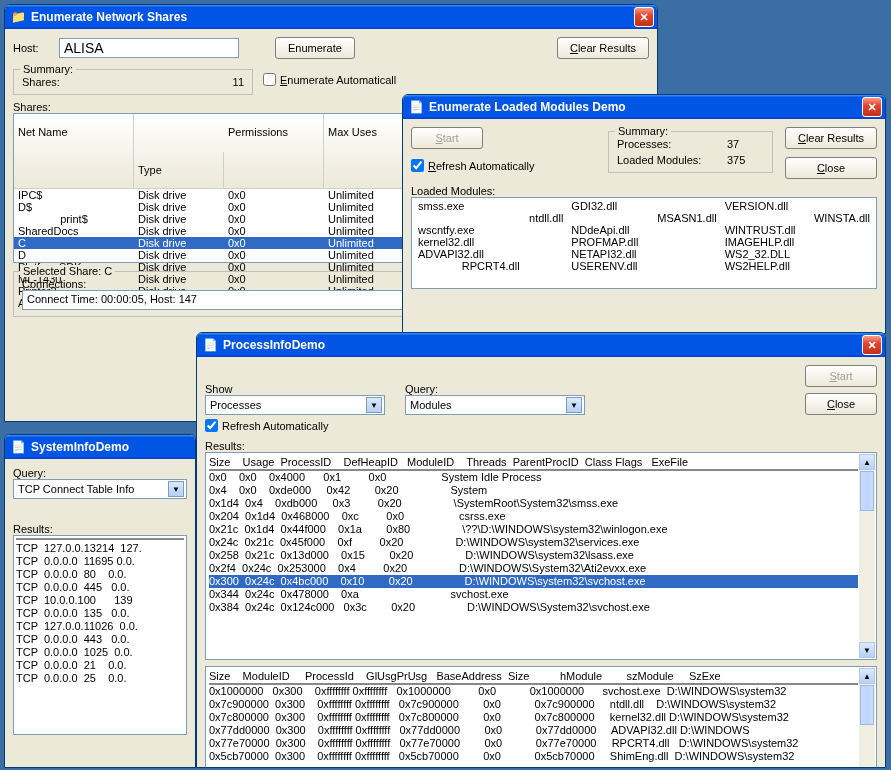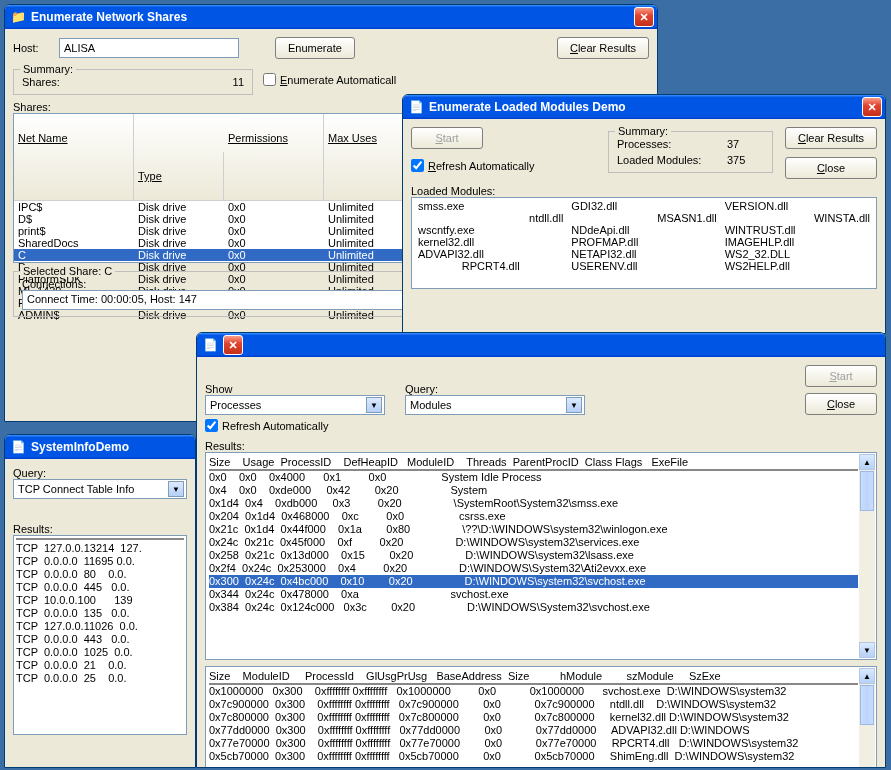--- a/index.html
+++ b/index.html
@@ -55,21 +55,21 @@
     top: -7px; left: 6px;
     background: #ece9d8;
     padding: 0 3px;
     font-size: 11px;
   }
   .textbox {
     border: 1px solid #7f9db9;
     background: #fff;
     height: 20px;
     padding: 1px 4px;
-    font-size: 11px;
+    font-size: 14px;
   }
   .btn {
     background: linear-gradient(to bottom, #fff, #ece9d8);
     border: 1px solid #7f7f7f;
     border-radius: 3px;
     padding: 2px 12px;
     font-size: 11px;
     height: 22px;
     cursor: pointer;
     min-width: 72px;
@@ -79,24 +79,23 @@
     border: 1px solid #7f9db9;
     background: #fff;
     font-size: 11px;
   }
   .listview-header {
     display: flex;
     background: linear-gradient(to bottom, #fff, #ece9d8);
     border-bottom: 1px solid #cfcfcf;
   }
   .listview-header .col {
-    padding: 18px 4px;
+    padding: 12px 4px;
     border-right: 1px solid #cfcfcf;
     font-weight: normal;
-    text-decoration: underline;
   }
   .listview-body { overflow: hidden; }
   .listview-row { display: flex; }
   .listview-row .cell { padding: 0 4px; white-space: nowrap; overflow: hidden; }
   .listview-row.sel .cell { background: #316ac5; color: #fff; }
   .checkbox { display: inline-flex; align-items: center; gap: 4px; }
   .checkbox input { margin:0; }
   .dropdown {
     border: 1px solid #7f9db9;
     background: #fff;
@@ -175,21 +174,21 @@
             <div class="cell" style="width:100px;">0x0</div>
             <div class="cell" style="flex:1;">Unlimited</div>
           </div>
           <div class="listview-row">
             <div class="cell" style="width:120px;">D$</div>
             <div class="cell" style="width:90px;">Disk drive</div>
             <div class="cell" style="width:100px;">0x0</div>
             <div class="cell" style="flex:1;">Unlimited</div>
           </div>
           <div class="listview-row">
-            <div class="cell" style="width:120px;">print$</div>
+            <div class="cell" style="width:120px;text-align:center;">print$</div>
             <div class="cell" style="width:90px;">Disk drive</div>
             <div class="cell" style="width:100px;">0x0</div>
             <div class="cell" style="flex:1;">Unlimited</div>
           </div>
           <div class="listview-row">
             <div class="cell" style="width:120px;">SharedDocs</div>
             <div class="cell" style="width:90px;">Disk drive</div>
             <div class="cell" style="width:100px;">0x0</div>
             <div class="cell" style="flex:1;">Unlimited</div>
           </div>
@@ -325,20 +324,21 @@
     <div class="listview" style="height:200px; padding:2px; position:relative;">
       <div class="rule" style="margin-bottom:2px;"></div>
       <div id="sysinfo-rows" class="mono-list"><div>TCP  127.0.0.13214  127.</div><div>TCP  0.0.0.0  11695 0.0.</div><div>TCP  0.0.0.0  80    0.0.</div><div>TCP  0.0.0.0  445   0.0.</div><div>TCP  10.0.0.100      139</div><div>TCP  0.0.0.0  135   0.0.</div><div>TCP  127.0.0.11026  0.0.</div><div>TCP  0.0.0.0  443   0.0.</div><div>TCP  0.0.0.0  1025  0.0.</div><div>TCP  0.0.0.0  21    0.0.</div><div>TCP  0.0.0.0  25    0.0.</div></div>
     </div>
   </div>
 </div>
 
 <div class="window" style="left:196px; top:332px; width:690px; height:436px;">
   <div class="titlebar">
     <span class="icon">📄</span>
+    <span class="title">ProcessInfoDemo</span>
     <div class="close-btn">✕</div>
   </div>
   <div class="body">
     <div style="display:flex; gap:20px; align-items:flex-end;">
       <div style="flex:0 0 180px;">
         <div class="label">Show</div>
         <div class="dropdown">
           <span class="dd-text">Processes</span>
           <span class="dd-arrow">▼</span>
         </div>

